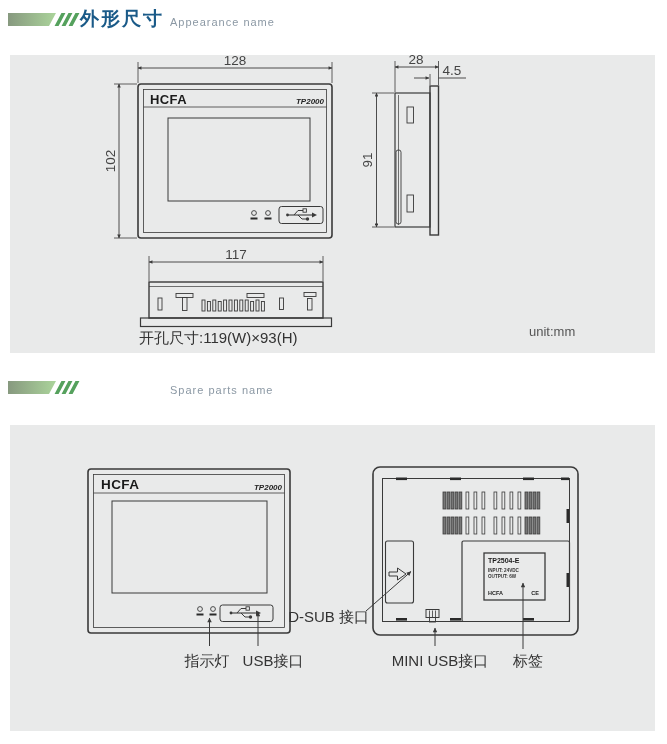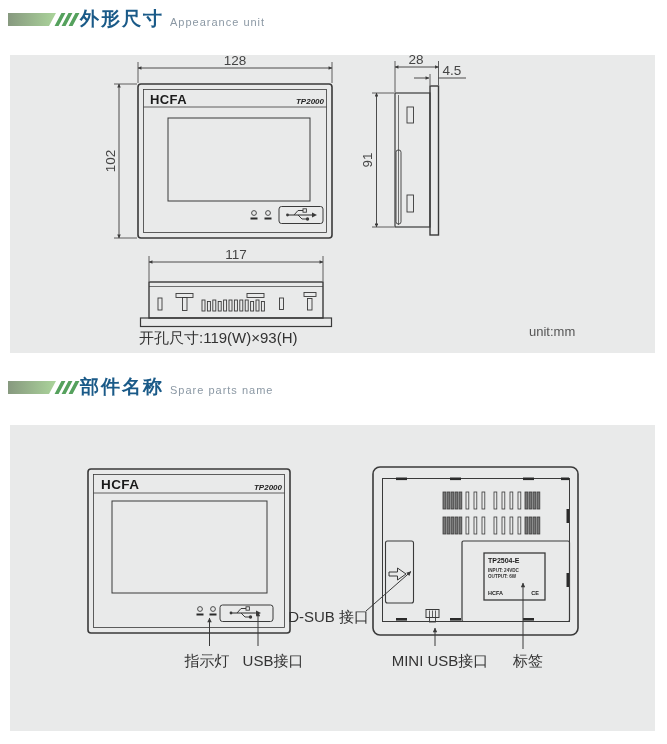--- a/index.html
+++ b/index.html
@@ -29,21 +29,21 @@
 <div class="page">
 
   <div class="sec-header" style="top:4px;">
     <div class="gbar"></div>
     <div class="stripes">
         <i></i>
         <i></i>
         <i></i>
       </div>
     <span class="zh">外形尺寸</span>
-    <span class="en">Appearance unit</span>
+    <span class="en">Appearance name</span>
   </div>
 
   <div class="panel" style="top:55px;height:298px;">
     <svg width="645" height="298" viewBox="0 0 645 298">
       <defs>
         <marker id="ar1" viewBox="0 0 10 10" refX="9.5" refY="5" markerWidth="10" markerHeight="4" orient="auto-start-reverse">
           <path d="M0,0L10,5L0,10z" fill="#3a3a3a"></path>
         </marker>
       </defs>
 
@@ -157,21 +157,20 @@
     </svg>
   </div>
 
   <div class="sec-header" style="top:372px;">
     <div class="gbar"></div>
     <div class="stripes">
         <i></i>
         <i></i>
         <i></i>
       </div>
-    <span class="zh">部件名称</span>
     <span class="en">Spare parts name</span>
   </div>
 
   <div class="panel" style="top:425px;height:306px;">
     <svg width="645" height="306" viewBox="0 0 645 306">
       <defs>
         <marker id="ar2" viewBox="0 0 10 10" refX="9.5" refY="5" markerWidth="10" markerHeight="4.5" orient="auto-start-reverse">
           <path d="M0,0L10,5L0,10z" fill="#3a3a3a"></path>
         </marker>
       </defs>

